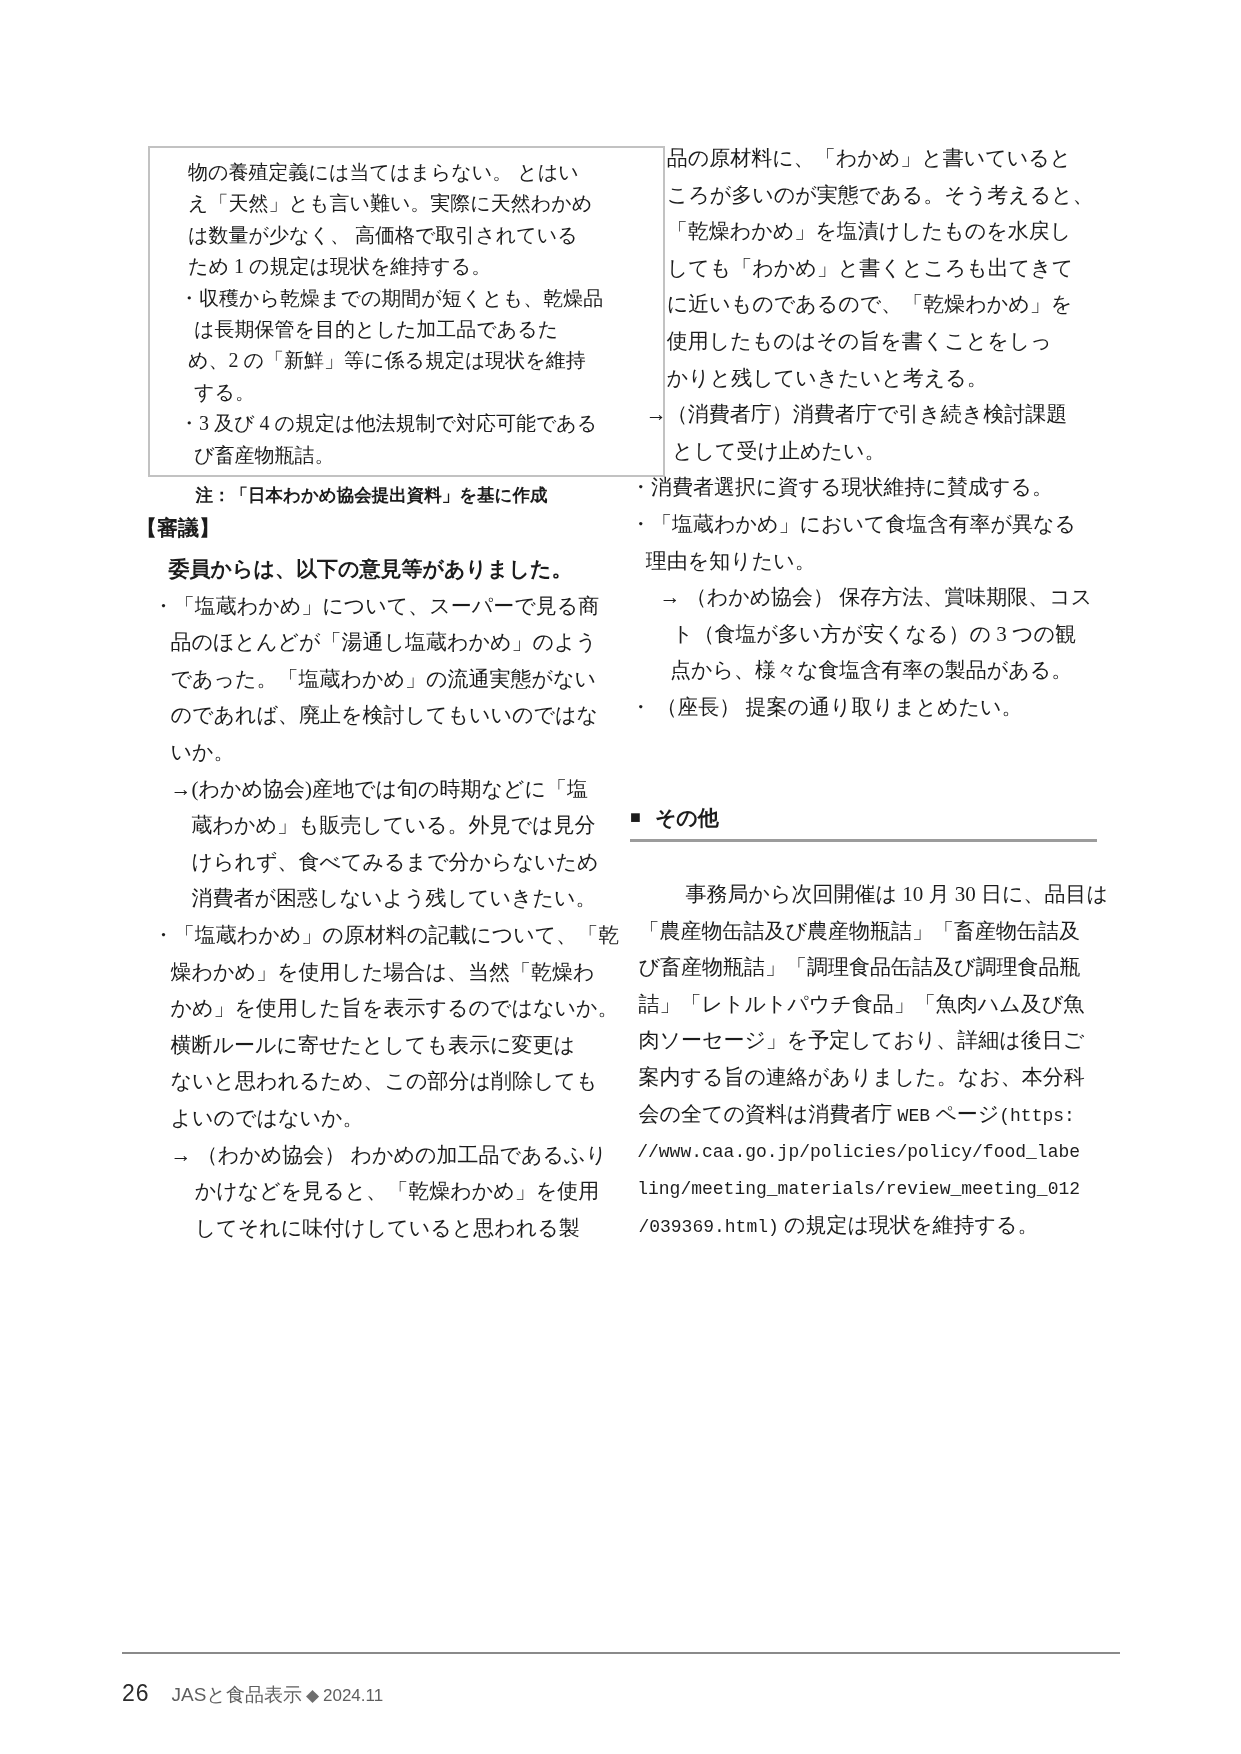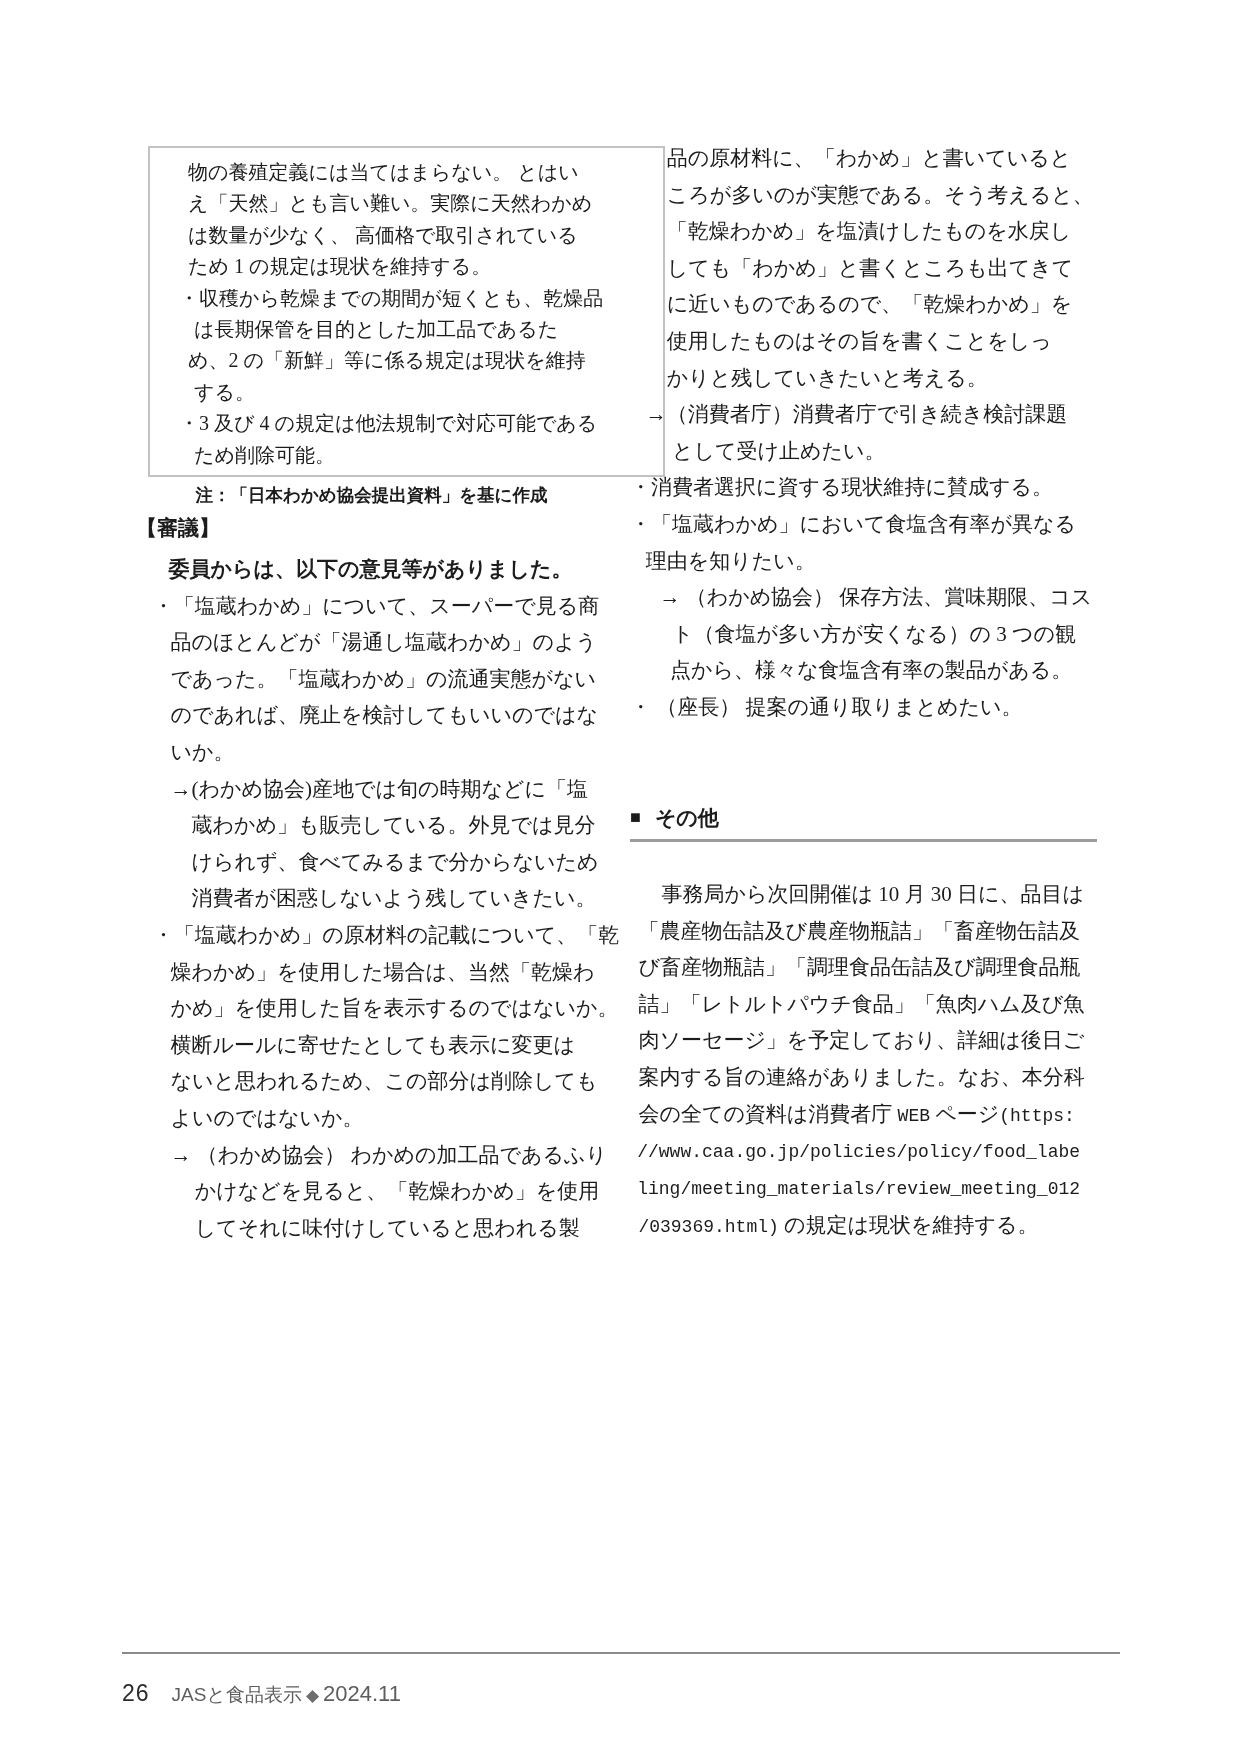--- a/index.html
+++ b/index.html
@@ -75,36 +75,36 @@
   }
   .footer{
     left:122px;top:1680px;
     font-family:"Liberation Sans","DejaVu Sans",sans-serif;
     white-space:nowrap;
     display:flex;align-items:baseline;
   }
   .footer .pagenum{font-size:23px;color:#2b2b2b;letter-spacing:1px;}
   .footer .journal{font-size:19px;color:#5e5e5e;margin-left:22px;}
   .footer .sep{font-size:17px;color:#6e6e6e;margin:0 4px;}
-  .footer .issue{font-size:22px;color:#5e5e5e;}
+  .footer .issue{font-size:17px;color:#5e5e5e;}
 </style>
 </head>
 <body>
 
 <div class="abs summary-box">
     <div class="tl" style="margin-left: 1.6em;">物の養殖定義には当てはまらない。 とはい</div>
     <div class="tl" style="margin-left: 1.6em;">え「天然」とも言い難い。実際に天然わかめ</div>
     <div class="tl" style="margin-left: 1.6em;">は数量が少なく、 高価格で取引されている</div>
     <div class="tl" style="margin-left: 1.6em;">ため 1 の規定は現状を維持する。</div>
     <div class="tl" style="margin-left: 1.15em;">・収穫から乾燥までの期間が短くとも、乾燥品</div>
     <div class="tl" style="margin-left: 1.9em;">は長期保管を目的とした加工品であるた</div>
     <div class="tl" style="margin-left: 1.6em;">め、2 の「新鮮」等に係る規定は現状を維持</div>
     <div class="tl" style="margin-left: 1.9em;">する。</div>
     <div class="tl" style="margin-left: 1.15em;">・3 及び 4 の規定は他法規制で対応可能である</div>
-    <div class="tl" style="margin-left: 1.9em;">ため削除可能。</div>
+    <div class="tl" style="margin-left: 1.9em;">び畜産物瓶詰。</div>
   </div>
 
 <div class="abs box-note">注：「日本わかめ協会提出資料」を基に作成</div>
 
 <div class="abs shingi-heading">【審議】</div>
 
 <div class="abs left-body">
     <div class="tl" style="margin-left: 1.5em; font-weight: bold;">委員からは、以下の意見等がありました。</div>
     <div class="tl" style="margin-left: 0.75em;">・「塩蔵わかめ」について、スーパーで見る商</div>
     <div class="tl" style="margin-left: 1.6em;">品のほとんどが「湯通し塩蔵わかめ」のよう</div>
@@ -144,21 +144,21 @@
     <div class="tl" style="margin-left: 1.9em;">点から、様々な食塩含有率の製品がある。</div>
     <div class="tl" style="margin-left: 0em;">・ （座長） 提案の通り取りまとめたい。</div>
   </div>
 
 <div class="abs other-heading">
   <span class="marker">■</span><span class="label">その他</span>
 </div>
 <div class="abs other-rule"></div>
 
 <div class="abs other-body">
-    <div class="tl" style="margin-left: 1.5em;">事務局から次回開催は 10 月 30 日に、品目は</div>
+    <div class="tl" style="margin-left: 1.5em; text-align: right;">事務局から次回開催は 10 月 30 日に、品目は</div>
     <div class="tl" style="margin-left: 0.4em;">「農産物缶詰及び農産物瓶詰」「畜産物缶詰及</div>
     <div class="tl" style="margin-left: 0.4em;">び畜産物瓶詰」「調理食品缶詰及び調理食品瓶</div>
     <div class="tl" style="margin-left: 0.4em;">詰」「レトルトパウチ食品」「魚肉ハム及び魚</div>
     <div class="tl" style="margin-left: 0.4em;">肉ソーセージ」を予定しており、詳細は後日ご</div>
     <div class="tl" style="margin-left: 0.4em;">案内する旨の連絡がありました。なお、本分科</div>
     <div class="tl" style="margin-left: 0.4em;"><span>会の全ての資料は消費者庁 </span><span class="mono">WEB</span><span> ページ</span><span class="mono">(https:</span></div>
     <div class="tl mono" style="margin-left: 0.4em;">//www.caa.go.jp/policies/policy/food_labe</div>
     <div class="tl mono" style="margin-left: 0.4em;">ling/meeting_materials/review_meeting_012</div>
     <div class="tl" style="margin-left: 0.4em;"><span class="mono">/039369.html)</span><span> の規定は現状を維持する。</span></div>
   </div>

